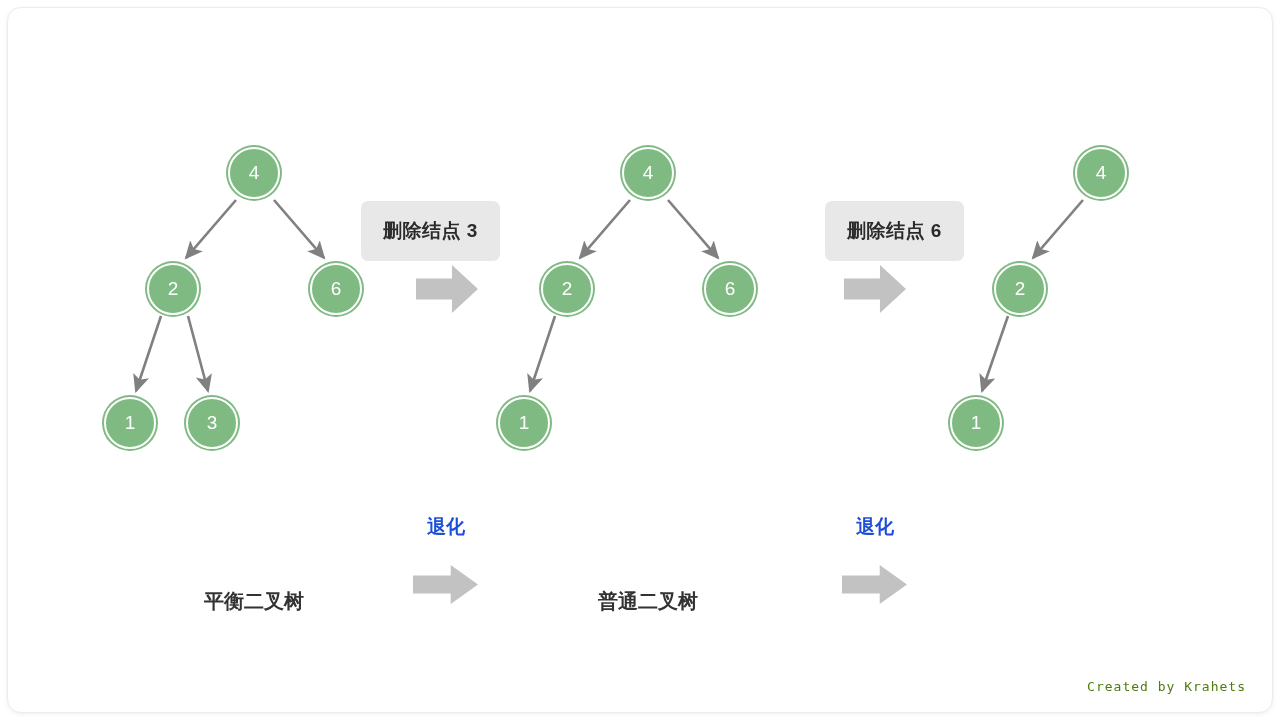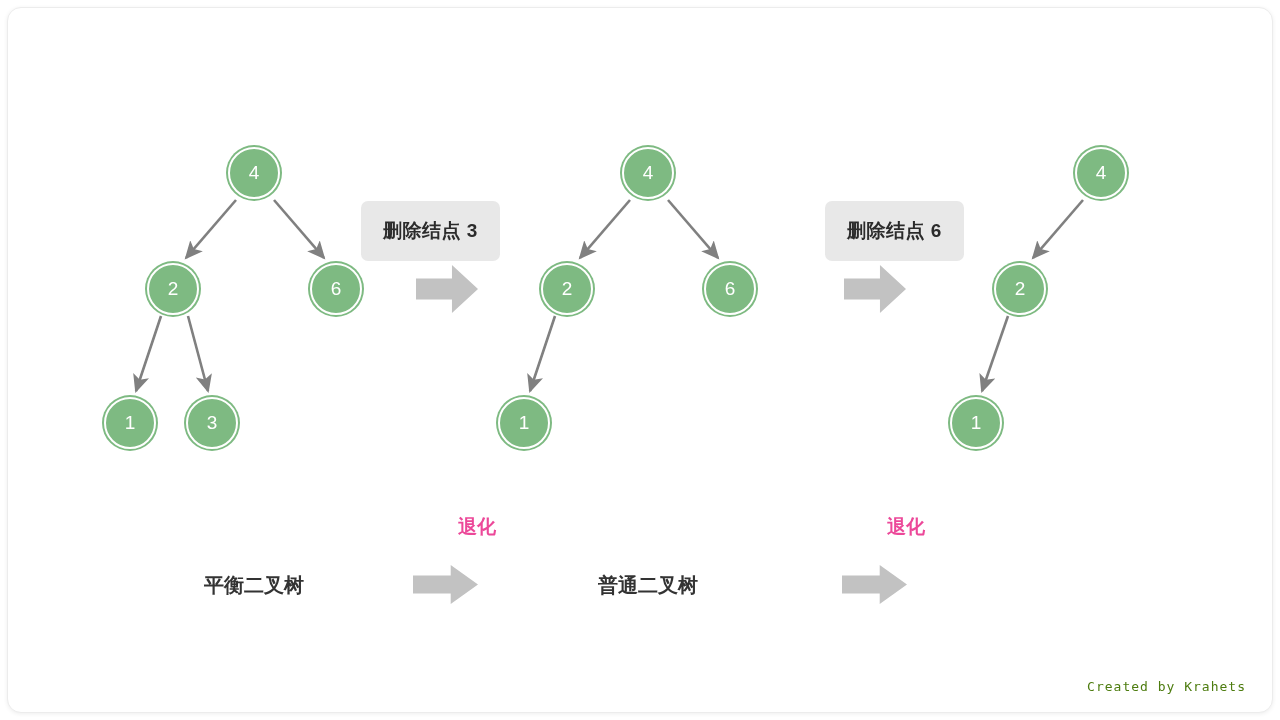--- a/index.html
+++ b/index.html
@@ -98,28 +98,29 @@
     clip-path: polygon(0% 27%, 58% 27%, 58% 0%, 100% 50%, 58% 100%, 58% 73%, 0% 73%);
   }
   
   .caption {
     position: absolute;
     color: #333333;
     font-size: 20px;
     font-weight: bold;
     white-space: nowrap;
     text-align: center;
+    margin-top: 16px;
   }
   .sub-label {
     position: absolute;
-    color: #ec4899;
+    color: #1d4ed8;
     font-size: 19px;
     font-weight: bold;
     white-space: nowrap;
-    text-align: right;
+    text-align: center;
   }
   .watermark {
     position: absolute;
     right: 26px;
     bottom: 18px;
     color: #4d7c0f;
     font-family: "DejaVu Sans Mono", "Liberation Mono", monospace;
     font-size: 13px;
     letter-spacing: 1px;
     white-space: nowrap;

